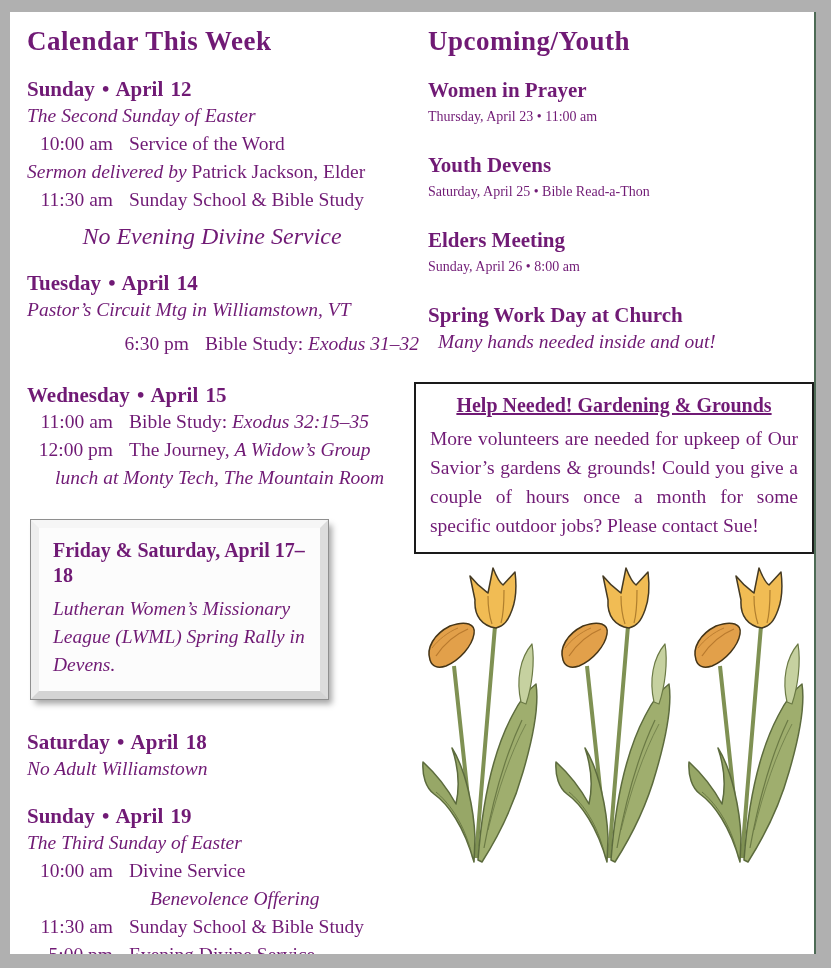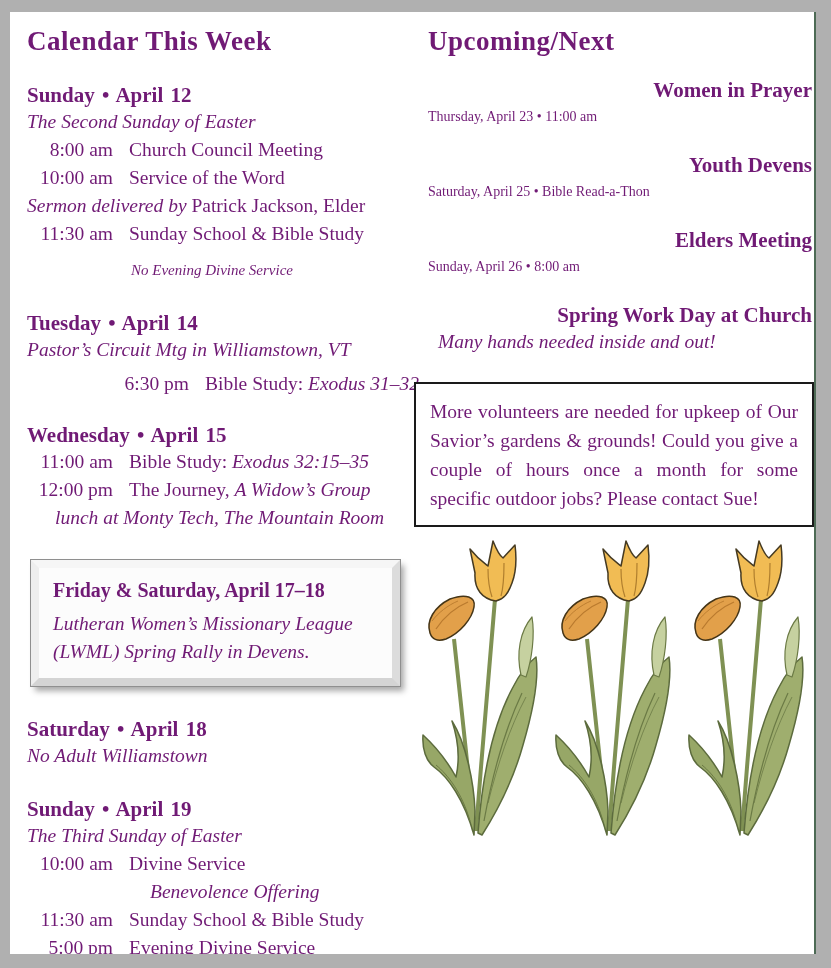--- a/index.html
+++ b/index.html
@@ -10,43 +10,43 @@
   .content {
     position:absolute; left:10px; top:12px; width:806px; height:942px;
     background:#ffffff; overflow:hidden;
   }
   .green-rule { position:absolute; right:0; top:0; width:2px; height:100%; background:#4d6a55; }
   .col { position:absolute; top:0; }
   .col-left  { left:17px;  width:392px; }
   .col-right { left:418px; width:384px; }
 
   .page-title { font-size:27px; font-weight:bold; letter-spacing:.5px; line-height:30px; margin-top:14px; }
-  .day-h { font-size:21px; font-weight:bold; line-height:26px; margin-top:26px; word-spacing:2px; }
+  .day-h { font-size:21px; font-weight:bold; line-height:26px; margin-top:20px; word-spacing:2px; }
   .sub   { font-size:19.5px; font-style:italic; line-height:28px; }
   .row   { display:flex; font-size:19.5px; line-height:28px; }
   .time  { width:86px; text-align:right; flex:none; }
   .event { margin-left:16px; }
   .it    { font-style:italic; }
-  .center-note { text-align:center; font-style:italic; font-size:15px; line-height:28px; margin-top:8px; width:370px; }
+  .center-note { text-align:center; font-style:italic; font-size:24px; line-height:28px; margin-top:8px; width:370px; }
   .cont  { font-size:19.5px; font-style:italic; line-height:28px; margin-left:28px; }
   .indent-note { font-size:19.5px; font-style:italic; line-height:28px; margin-left:123px; }
   .gap6  { margin-top:6px;justify-content:flex-end; }
   .mt24  { margin-top:24px; }
   .mt30  { margin-top:30px; }
 
   .lwml-box {
-    margin:28px 0 0 4px; width:369px; box-sizing:border-box;
+    margin:28px 0 0 4px; width:297px; box-sizing:border-box;
     background:#fcfcfc; border:8px solid; border-color:#f6f6f6 #dcdcdc #d4d4d4 #eeeeee;
     outline:1px solid #8f8f8f; box-shadow:4px 5px 6px #a8a8a8;
     padding:10px 14px 12px;
   }
   .lwml-h    { font-size:20px; font-weight:bold; line-height:25px; }
   .lwml-body { font-size:19.5px; font-style:italic; line-height:28px; margin-top:7px; }
 
-  .up-h    { font-size:21px; font-weight:bold; line-height:26px; margin-top:21px;text-align:right; }
+  .up-h    { font-size:21px; font-weight:bold; line-height:26px; margin-top:21px; }
   .up-line { font-size:14px; line-height:28px; }
   .up-note { font-size:19.5px; font-style:italic; line-height:28px; margin-left:10px; }
 
   .help-box {
     margin:26px 0 0 -14px; width:400px; box-sizing:border-box;
     border:2px solid #1a1a1a; padding:8px 14px 12px; background:#fff;
   }
   .help-title { font-size:20px; font-weight:bold; text-align:center; text-decoration:underline; line-height:27px; }
   .help-body  { font-size:19.5px; line-height:29px; text-align:justify; margin-top:5px; }
 
@@ -56,24 +56,20 @@
 <body>
 
 <div class="page">
   <div class="content">
 
     <div class="col col-left">
       <div class="page-title">Calendar This Week</div>
 
       <div class="day-h">Sunday • April 12</div>
       <div class="sub">The Second Sunday of Easter</div>
-      <div class="row">
-        <div class="time">8:00 am</div>
-        <div class="event">Church Council Meeting</div>
-      </div>
       <div class="row">
         <div class="time">10:00 am</div>
         <div class="event">Service of the Word</div>
       </div>
       <div class="row">
         <div><span class="it">Sermon delivered by</span><span> Patrick Jackson, Elder</span></div>
       </div>
       <div class="row">
         <div class="time">11:30 am</div>
         <div class="event">Sunday School &amp; Bible Study</div>
@@ -117,40 +113,41 @@
         <div class="time">11:30 am</div>
         <div class="event">Sunday School &amp; Bible Study</div>
       </div>
       <div class="row">
         <div class="time">5:00 pm</div>
         <div class="event">Evening Divine Service</div>
       </div>
     </div>
 
     <div class="col col-right">
-      <div class="page-title">Upcoming/Next</div>
+      <div class="page-title">Upcoming/Youth</div>
 
       <div>
         <div class="up-h">Women in Prayer</div>
         <div class="up-line">Thursday, April 23 • 11:00 am</div>
       </div>
       <div>
         <div class="up-h">Youth Devens</div>
         <div class="up-line">Saturday, April 25 • Bible Read-a-Thon</div>
       </div>
       <div>
         <div class="up-h">Elders Meeting</div>
         <div class="up-line">Sunday, April 26 • 8:00 am</div>
       </div>
       <div>
         <div class="up-h">Spring Work Day at Church</div>
         <div class="up-note">Many hands needed inside and out!</div>
       </div>
 
       <div class="help-box">
+        <div class="help-title">Help Needed! Gardening &amp; Grounds</div>
         <div class="help-body">More volunteers are needed for upkeep of Our Savior’s gardens &amp; grounds! Could you give a couple of hours once a month for some specific outdoor jobs? Please contact Sue!</div>
       </div>
 
       <div class="tulips">
         <svg width="398" height="300" viewBox="0 0 398 300" xmlns="http://www.w3.org/2000/svg">
           <defs>
             <g id="tulip" stroke-linejoin="round">
               <path d="M77,58 C72,120 64,210 58,290" fill="none" stroke="#7f9153" stroke-width="4"></path>
               <path d="M36,98 C42,150 50,230 56,290" fill="none" stroke="#7f9153" stroke-width="4"></path>
               <path d="M60,292 C64,238 74,186 94,148 C102,132 110,122 118,116 C121,136 115,170 105,204 C95,240 78,272 64,294 Z" fill="#9fae6e" stroke="#5c6b3d" stroke-width="1.5"></path>

